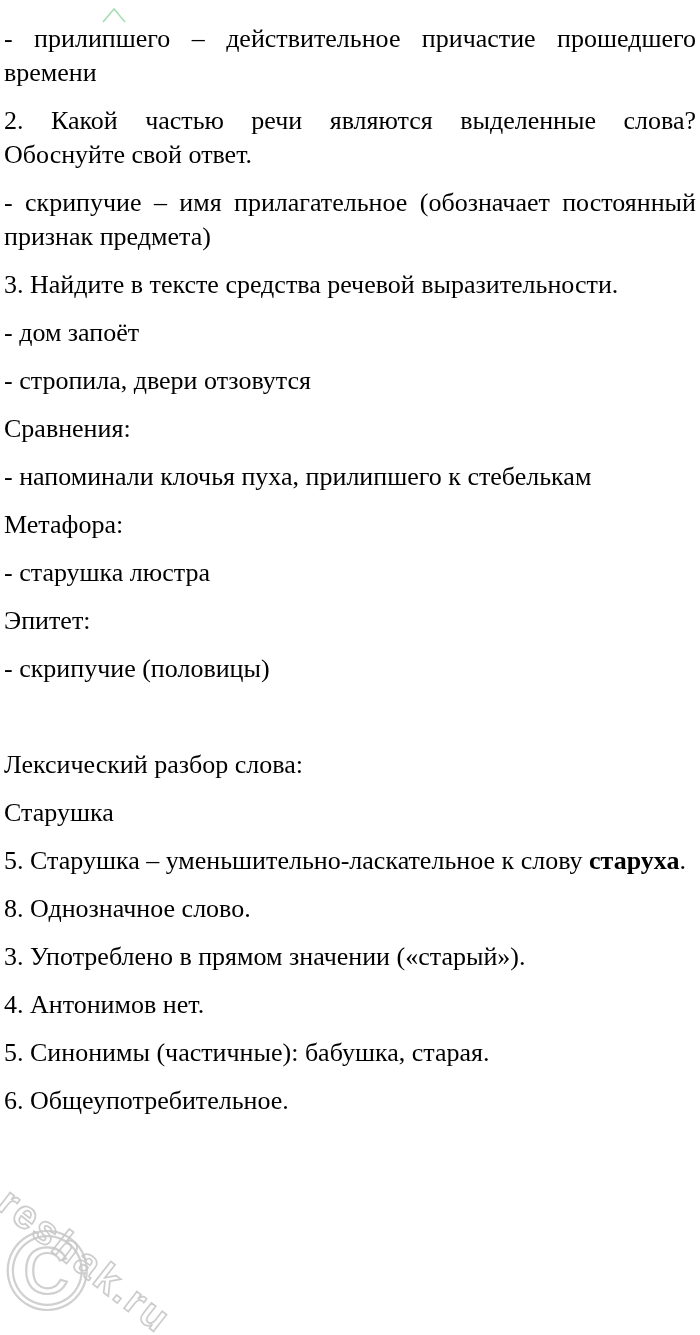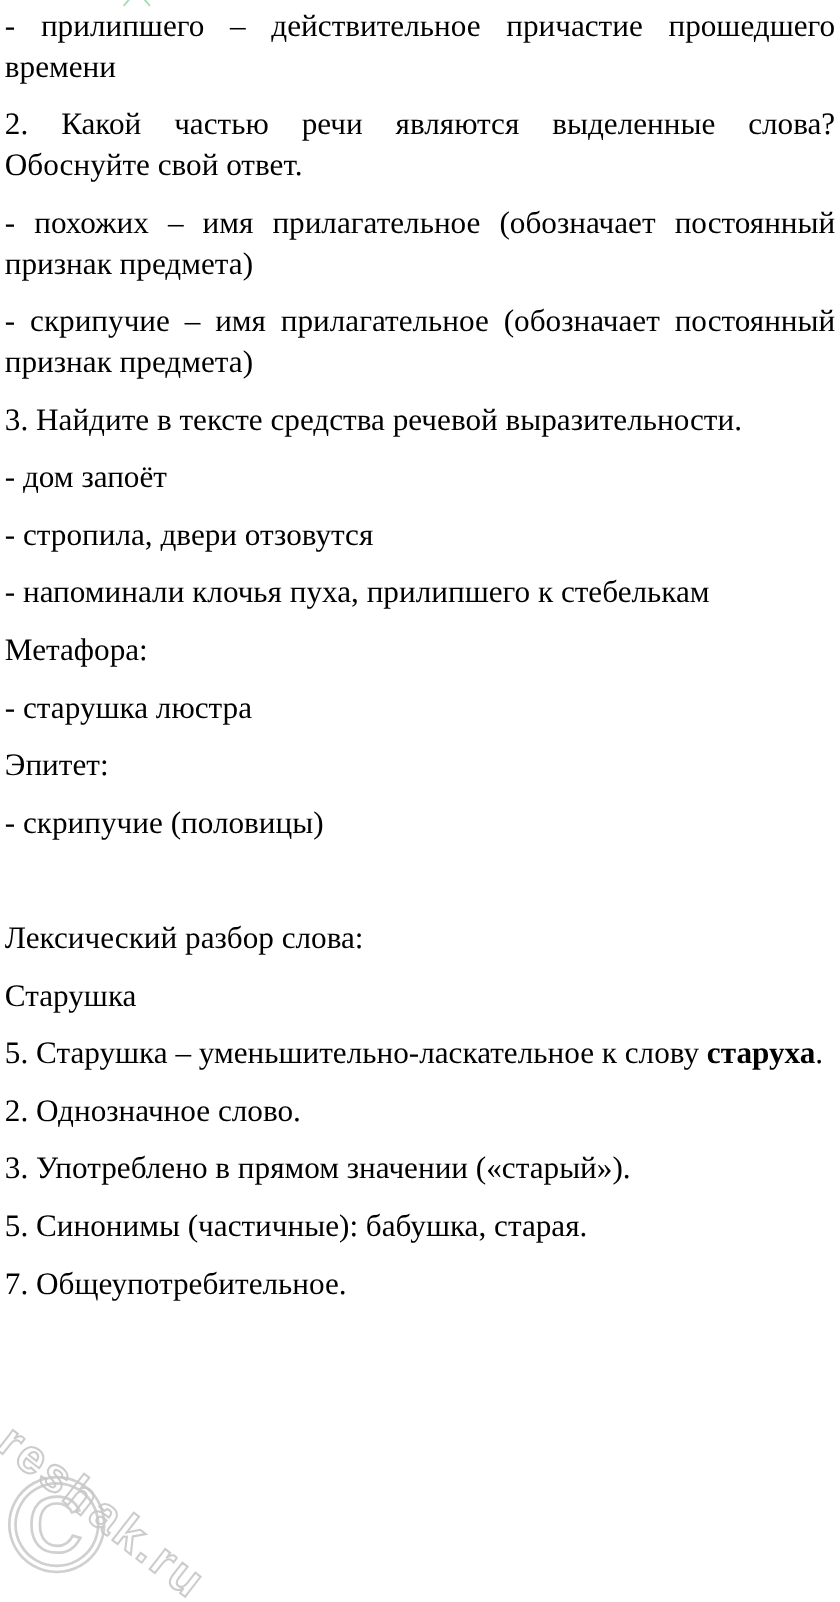--- a/index.html
+++ b/index.html
@@ -8,21 +8,21 @@
     width: 700px;
     height: 1335px;
     overflow: hidden;
     position: relative;
     font-family: "Liberation Serif", serif;
     font-size: 26px;
     line-height: 34px;
     color: #000000;
   }
   .doc {
-    padding: 5px 4px 0 4px;
+    padding: 22px 4px 0 4px;
   }
   p.para {
     margin: 0 0 14px 0;
     text-align: justify;
   }
   .it { }
   .bold { font-weight: bold; margin-top: 20px; }
   .spacer-para { height: 34px; margin-bottom: 14px; }
 
   
@@ -68,46 +68,47 @@
 <body>
 
 <div class="doc">
 
   <p class="para"><span>- прили</span><span class="caret-host"><svg class="caret-svg" viewBox="0 0 28 15">
           <path d="M3 14 L14 1 L25 14" fill="none" stroke-width="1.6" stroke="#a6deb4"></path>
         </svg><span>пш</span></span><span>его – действительное причастие прошедшего времени</span></p>
 
   <p class="para"><span>2.</span> <span class="it">Какой частью речи являются выделенные слова? Обоснуйте свой ответ.</span></p>
 
-  <p class="para">- похожих – имя прилагательное (обозначает постоянный признак предмета)</p>
 
   <p class="para">- скрипучие – имя прилагательное (обозначает постоянный признак предмета)</p>
 
   <p class="para"><span>3.</span> <span class="it">Найдите в тексте средства речевой выразительности.</span></p>
 
   <p class="para">- дом запоёт</p>
   <p class="para">- стропила, двери отзовутся</p>
 
+  <p class="para">Сравнения:</p>
   <p class="para">- напоминали клочья пуха, прилипшего к стебелькам</p>
 
   <p class="para">Метафора:</p>
   <p class="para">- старушка люстра</p>
 
   <p class="para">Эпитет:</p>
   <p class="para">- скрипучие (половицы)</p>
 
   <div class="spacer-para"></div>
 
   <p class="para it">Лексический разбор слова:</p>
 
   <p class="para">Старушка</p>
 
   <p class="para"><span>5. Старушка – уменьшительно-ласкательное к слову</span> <span class="bold">старуха</span><span>.</span></p>
 
-  <p class="para">2. Однозначное слово.</p>
+  <p class="para">8. Однозначное слово.</p>
   <p class="para">3. Употреблено в прямом значении («старый»).</p>
+  <p class="para">4. Антонимов нет.</p>
   <p class="para">5. Синонимы (частичные): бабушка, старая.</p>
-  <p class="para">7. Общеупотребительное.</p>
+  <p class="para">6. Общеупотребительное.</p>
 
 </div>
 
 <div class="wm wm-copy">©</div>
 <div class="wm wm-text">reshak.ru</div>
 
 </body></html>

